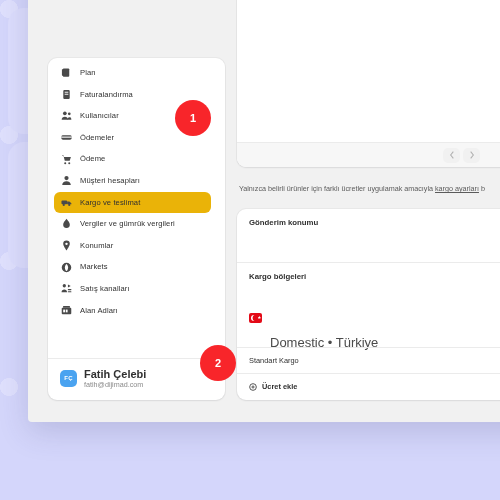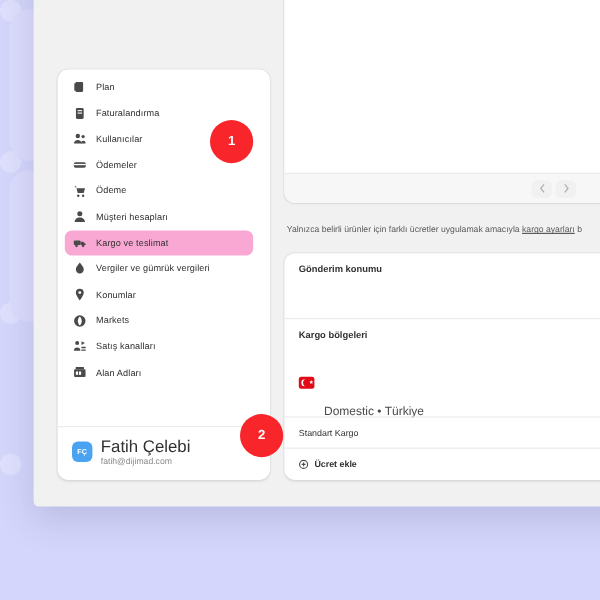--- a/index.html
+++ b/index.html
@@ -75,21 +75,21 @@
   .nav-item {
     display: flex;
     align-items: center;
     gap: 7px;
     height: 21.6px;
     padding: 0 6px;
     border-radius: 6px;
     cursor: pointer;
     white-space: nowrap;
   }
-  .nav-item.active { background: #f9a8d4; }
+  .nav-item.active { background: #eab308; }
   .nav-icon {
     width: 13px; height: 13px;
     flex: 0 0 13px;
     display: flex; align-items: center; justify-content: center;
     color: #4a4a4a;
   }
   .nav-icon svg { display: block; width: 11px; height: 11px; fill: #4a4a4a; }
   .nav-label {
     font-size: 7.6px;
     color: #303030;
@@ -112,21 +112,21 @@
   #avatar {
     width: 17px; height: 17px; border-radius: 5px;
     background: #4aa3f0;
     color: #fff;
     font-size: 6px; font-weight: 700;
     display: flex; align-items: center; justify-content: center;
     flex: 0 0 17px;
     letter-spacing: .2px;
   }
   #account-text { display: flex; flex-direction: column; gap: 1px; }
-  #account-name { font-size: 14px; font-weight: 400; color: #303030; line-height: 1.1; }
+  #account-name { font-size: 11px; font-weight: 700; color: #303030; line-height: 1.1; }
   #account-email { font-size: 7.2px; color: #8a8a8a; line-height: 1.1; }
 
   
   #main-col {
     flex: 1 1 auto;
     display: flex;
     flex-direction: column;
     gap: 10px;
     min-width: 0;
     padding-right: 0;
@@ -224,21 +224,21 @@
     background: #e30a17;
   }
   #flag-star {
     position: absolute;
     left: 8.2px; top: 3.2px;
     width: 3.4px; height: 3.4px;
     color: #fff;
     font-size: 4.6px;
     line-height: 3.4px;
   }
-  .zone-name { font-size: 10px; color: #4a4a4a; margin-top: 48px; }
+  .zone-name { font-size: 13px; color: #4a4a4a; margin-top: 48px; }
   .rate-row {
     font-size: 7.4px;
     color: #303030;
     padding: 8px 12px;
     border-top: 1px solid #ebebeb;
   }
   #add-rate-row {
     display: flex; align-items: center; gap: 5px;
     padding: 8px 12px 9px 12px;
     border-top: 1px solid #ebebeb;

